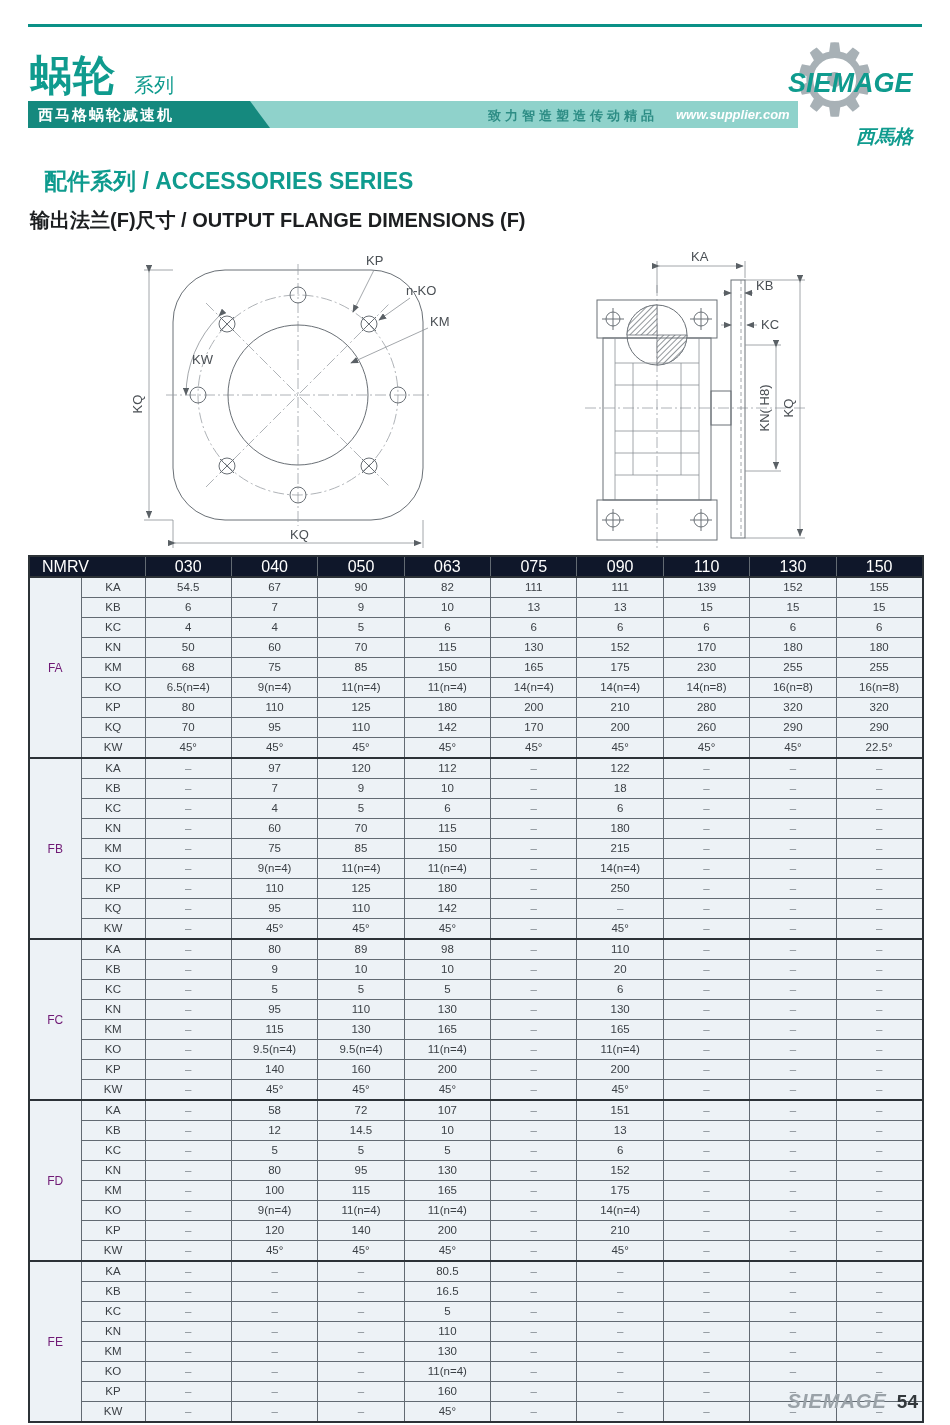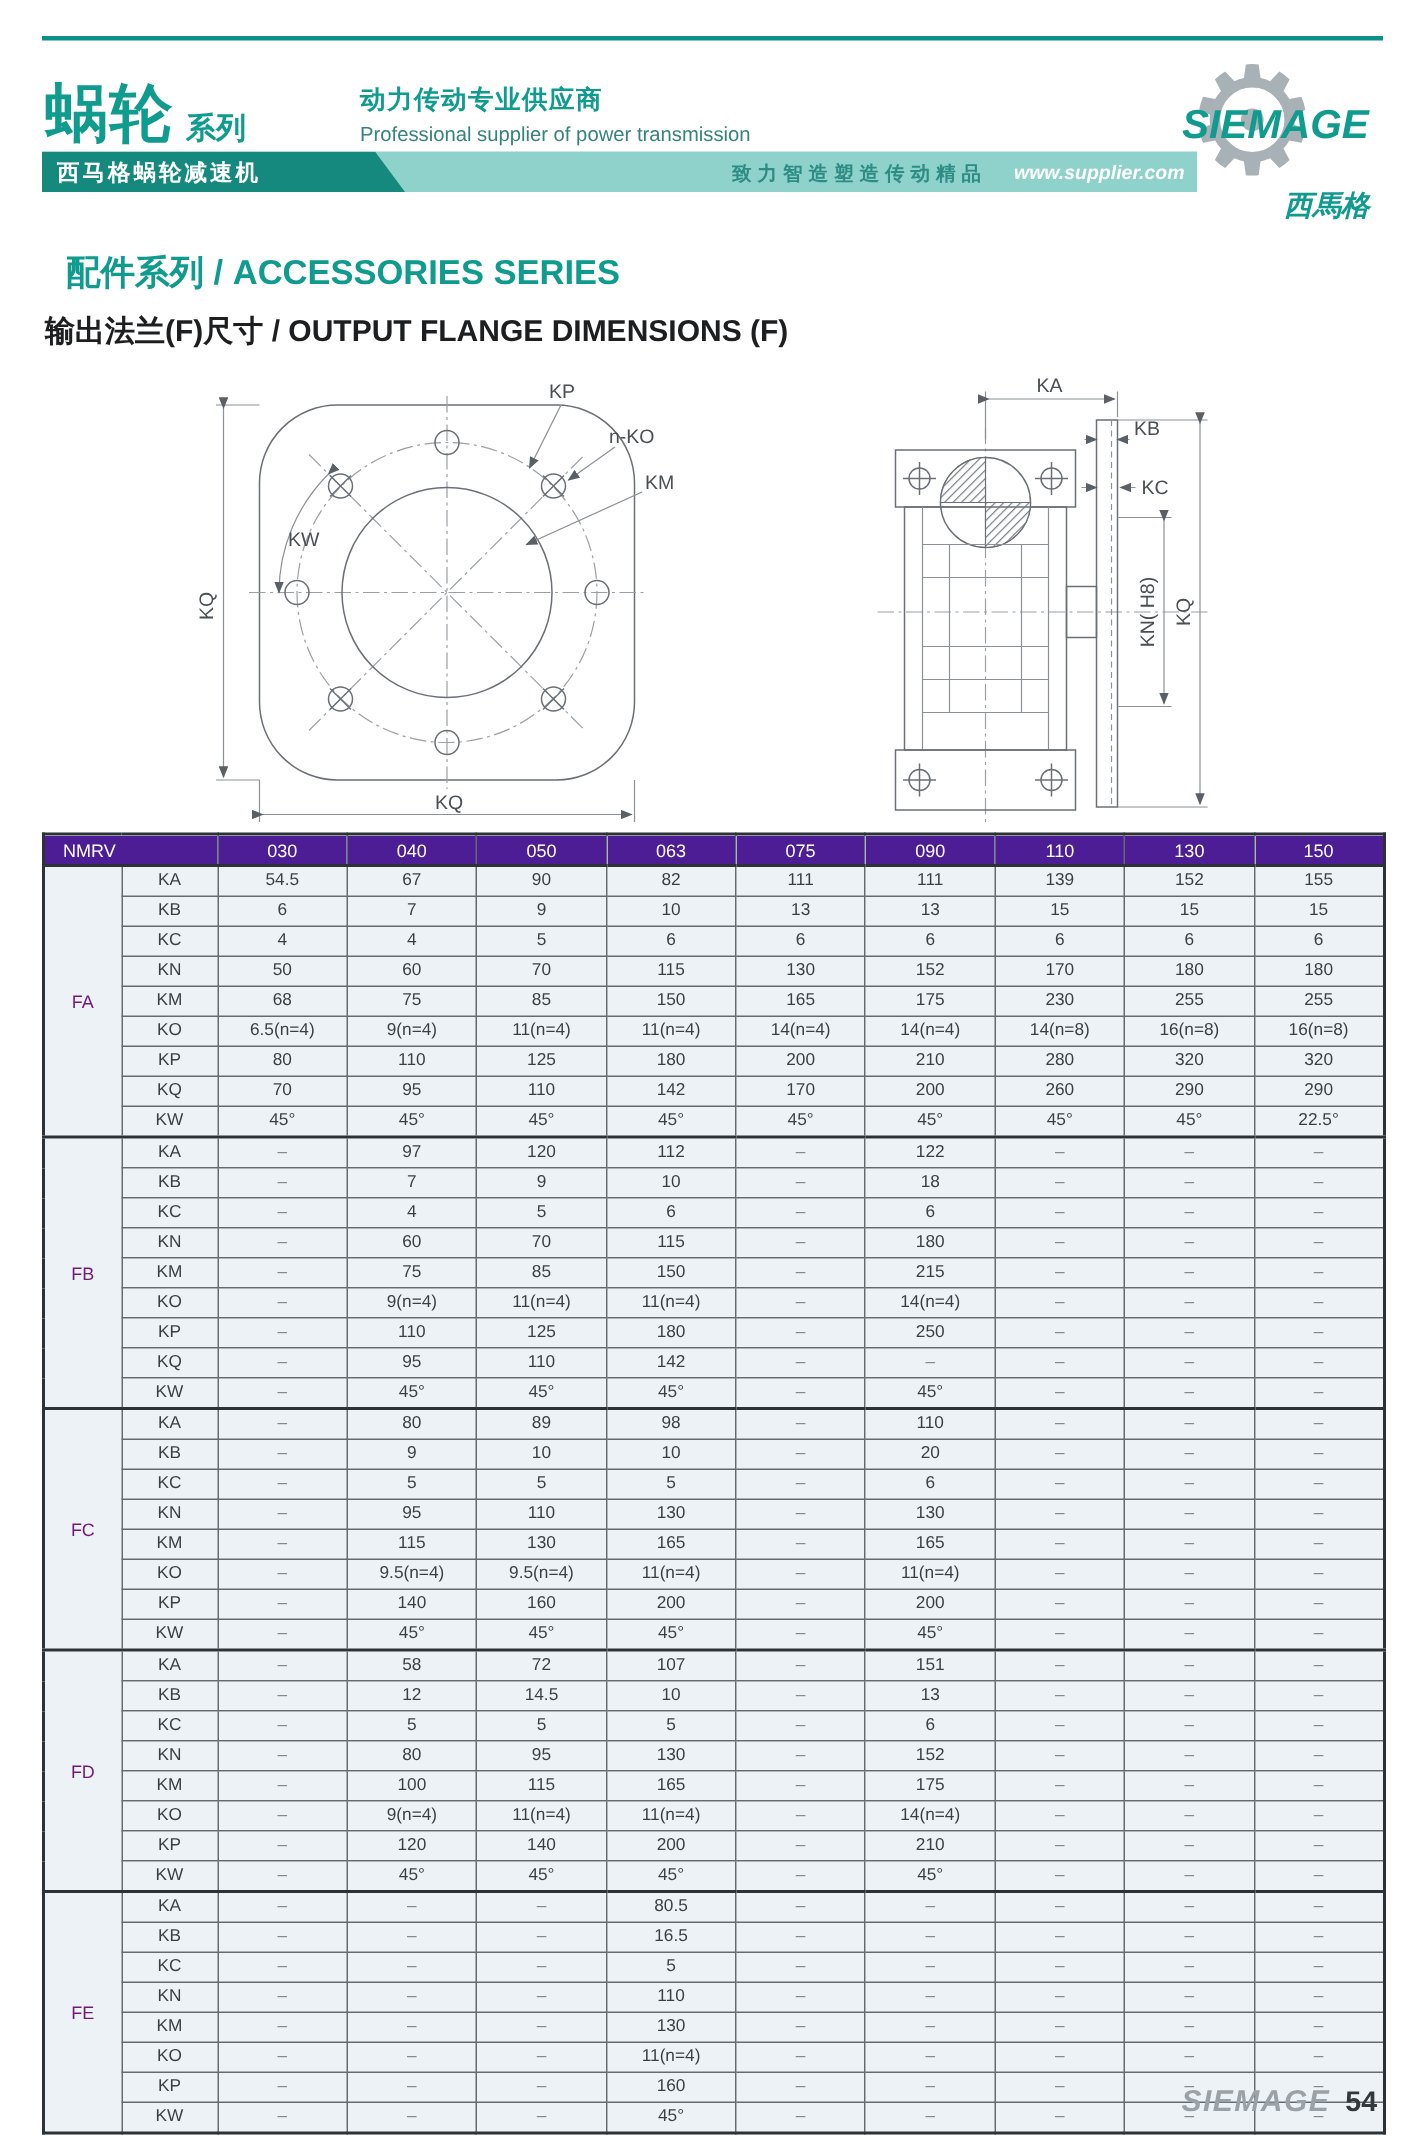--- a/index.html
+++ b/index.html
@@ -3,21 +3,21 @@
 <meta charset="utf-8">
 <style>
   html,body{margin:0;padding:0;background:#fff;}
   .page{position:relative;width:950px;height:1425px;background:#fff;overflow:hidden;
         font-family:"Liberation Sans","DejaVu Sans",sans-serif;}
 
   
   .top-rule{position:absolute;left:28px;top:24px;width:894px;height:3px;background:#0b9187;}
   .series-block{position:absolute;left:30px;top:48px;color:#0f9b8e;}
   .series-zh{font-size:42px;font-weight:900;letter-spacing:1px;display:inline-block;vertical-align:bottom;}
-  .series-suffix{font-size:20px;font-weight:700;display:inline-block;vertical-align:bottom;margin-left:8px;padding-bottom:5px;}
+  .series-suffix{font-size:20px;font-weight:400;display:inline-block;vertical-align:bottom;margin-left:18px;padding-bottom:5px;}
   .tagline{position:absolute;left:240px;top:55px;}
   .tagline-zh{font-size:17px;font-weight:700;color:#0f9b8e;letter-spacing:1px;}
   .tagline-en{font-size:13.5px;color:#35837c;margin-top:4px;}
   .banner{position:absolute;left:28px;top:101px;width:770px;height:27px;background:#8fd2cb;}
   .banner-dark{position:absolute;left:0;top:0;width:242px;height:33px;background:#15897e;
                clip-path:polygon(0 0,222px 0,242px 27px,0 27px);}
   .banner-dark span{display:block;color:#fff;font-size:15px;font-weight:700;letter-spacing:2px;padding:5px 0 0 10px;}
   .banner-slogan{position:absolute;left:460px;top:6px;font-size:13px;font-weight:700;letter-spacing:4px;color:#1d8179;opacity:.85;}
   .banner-url{position:absolute;left:648px;top:6px;font-size:13px;font-weight:700;font-style:italic;color:#fff;}
   .logo{position:absolute;left:782px;top:34px;width:150px;height:100px;}
@@ -39,21 +39,21 @@
   .dthin{stroke:#8b9196;stroke-width:.8;fill:none;}
   .dcl{stroke:#9aa0a5;stroke-width:.8;fill:none;stroke-dasharray:11 3 2 3;}
   .dtext{fill:#4a4f54;font-size:13px;font-family:"Liberation Sans",sans-serif;}
 
   
   .dim-table{position:absolute;left:28px;top:555px;width:894px;border-collapse:collapse;table-layout:fixed;
              border:2px solid #2c3237;}
   .dim-table th,.dim-table td{border:1px solid #626a72;height:19px;padding:0 2px;
              font-size:11.5px;line-height:1;text-align:center;color:#3a3f44;background:#edf2f6;
              overflow:hidden;white-space:nowrap;}
-  .dim-table thead th{background:#4c1d95;color:#fff;font-weight:400;font-size:12px;
+  .dim-table thead th{background:#0f172a;color:#fff;font-weight:400;font-size:16px;
              border-bottom:2px solid #2c3237;}
   .dim-table thead th.nmrv{text-align:left;padding-left:12px;}
   .dim-table tr.group-start td{border-top:2px solid #2c3237;}
   .dim-table td.group{font-size:12px;color:#701a75;}
   .dim-table td.param{font-size:11.5px;}
   .dim-table td.dash{color:#7d858c;}
 
   
   .footer{position:absolute;right:32px;top:1390px;}
   .footer .fbrand{font-size:20px;font-weight:900;font-style:italic;color:#9aa2a8;letter-spacing:1px;}
@@ -63,24 +63,20 @@
 <body>
 
 <div class="page">
 
   <div class="top-rule"></div>
 
   <div class="series-block">
     <span class="series-zh">蜗轮</span><span class="series-suffix">系列</span>
   </div>
 
-  <div class="tagline">
-    <div class="tagline-zh">动力传动专业供应商</div>
-    <div class="tagline-en">Professional supplier of power transmission</div>
-  </div>
 
   <div class="banner">
     <div class="banner-dark">
       <span>西马格蜗轮减速机</span>
     </div>
     <div class="banner-slogan">致力智造塑造传动精品</div>
     <div class="banner-url">www.supplier.com</div>
   </div>
 
   <div class="logo">

